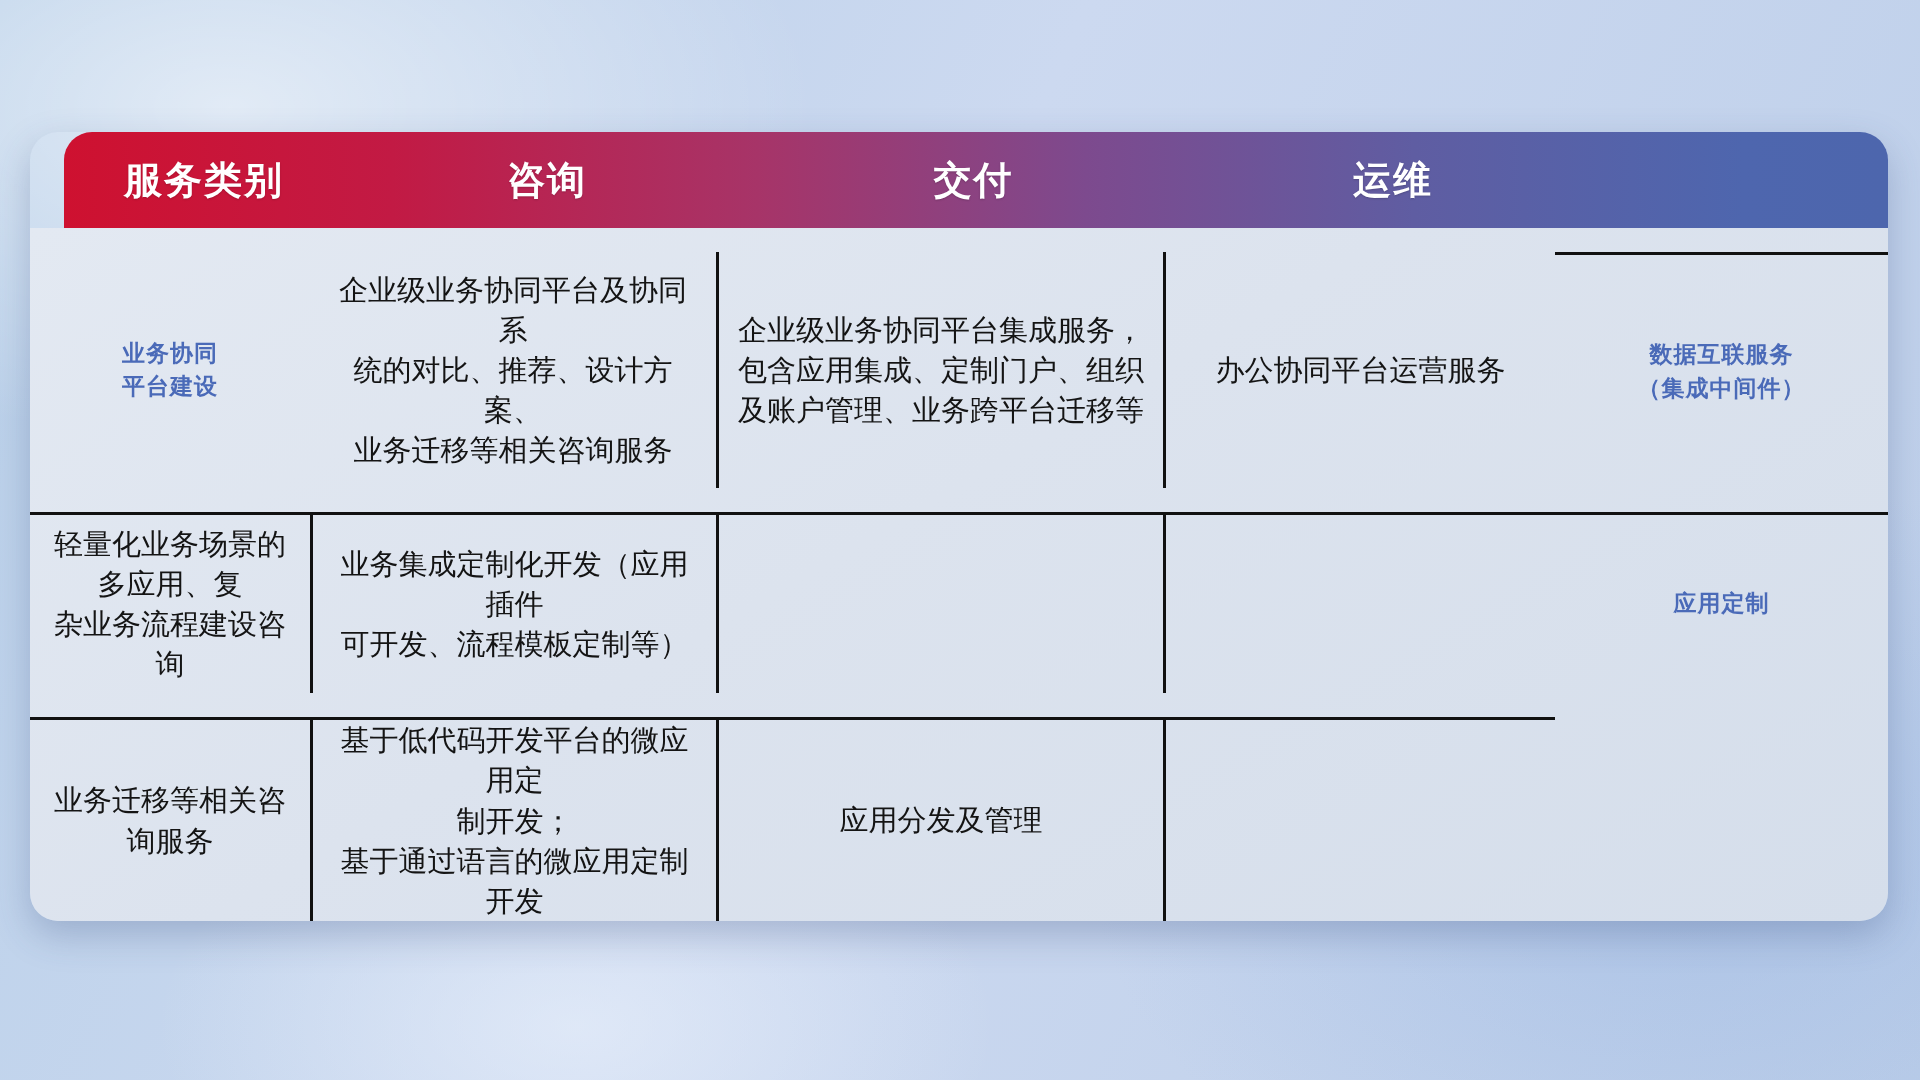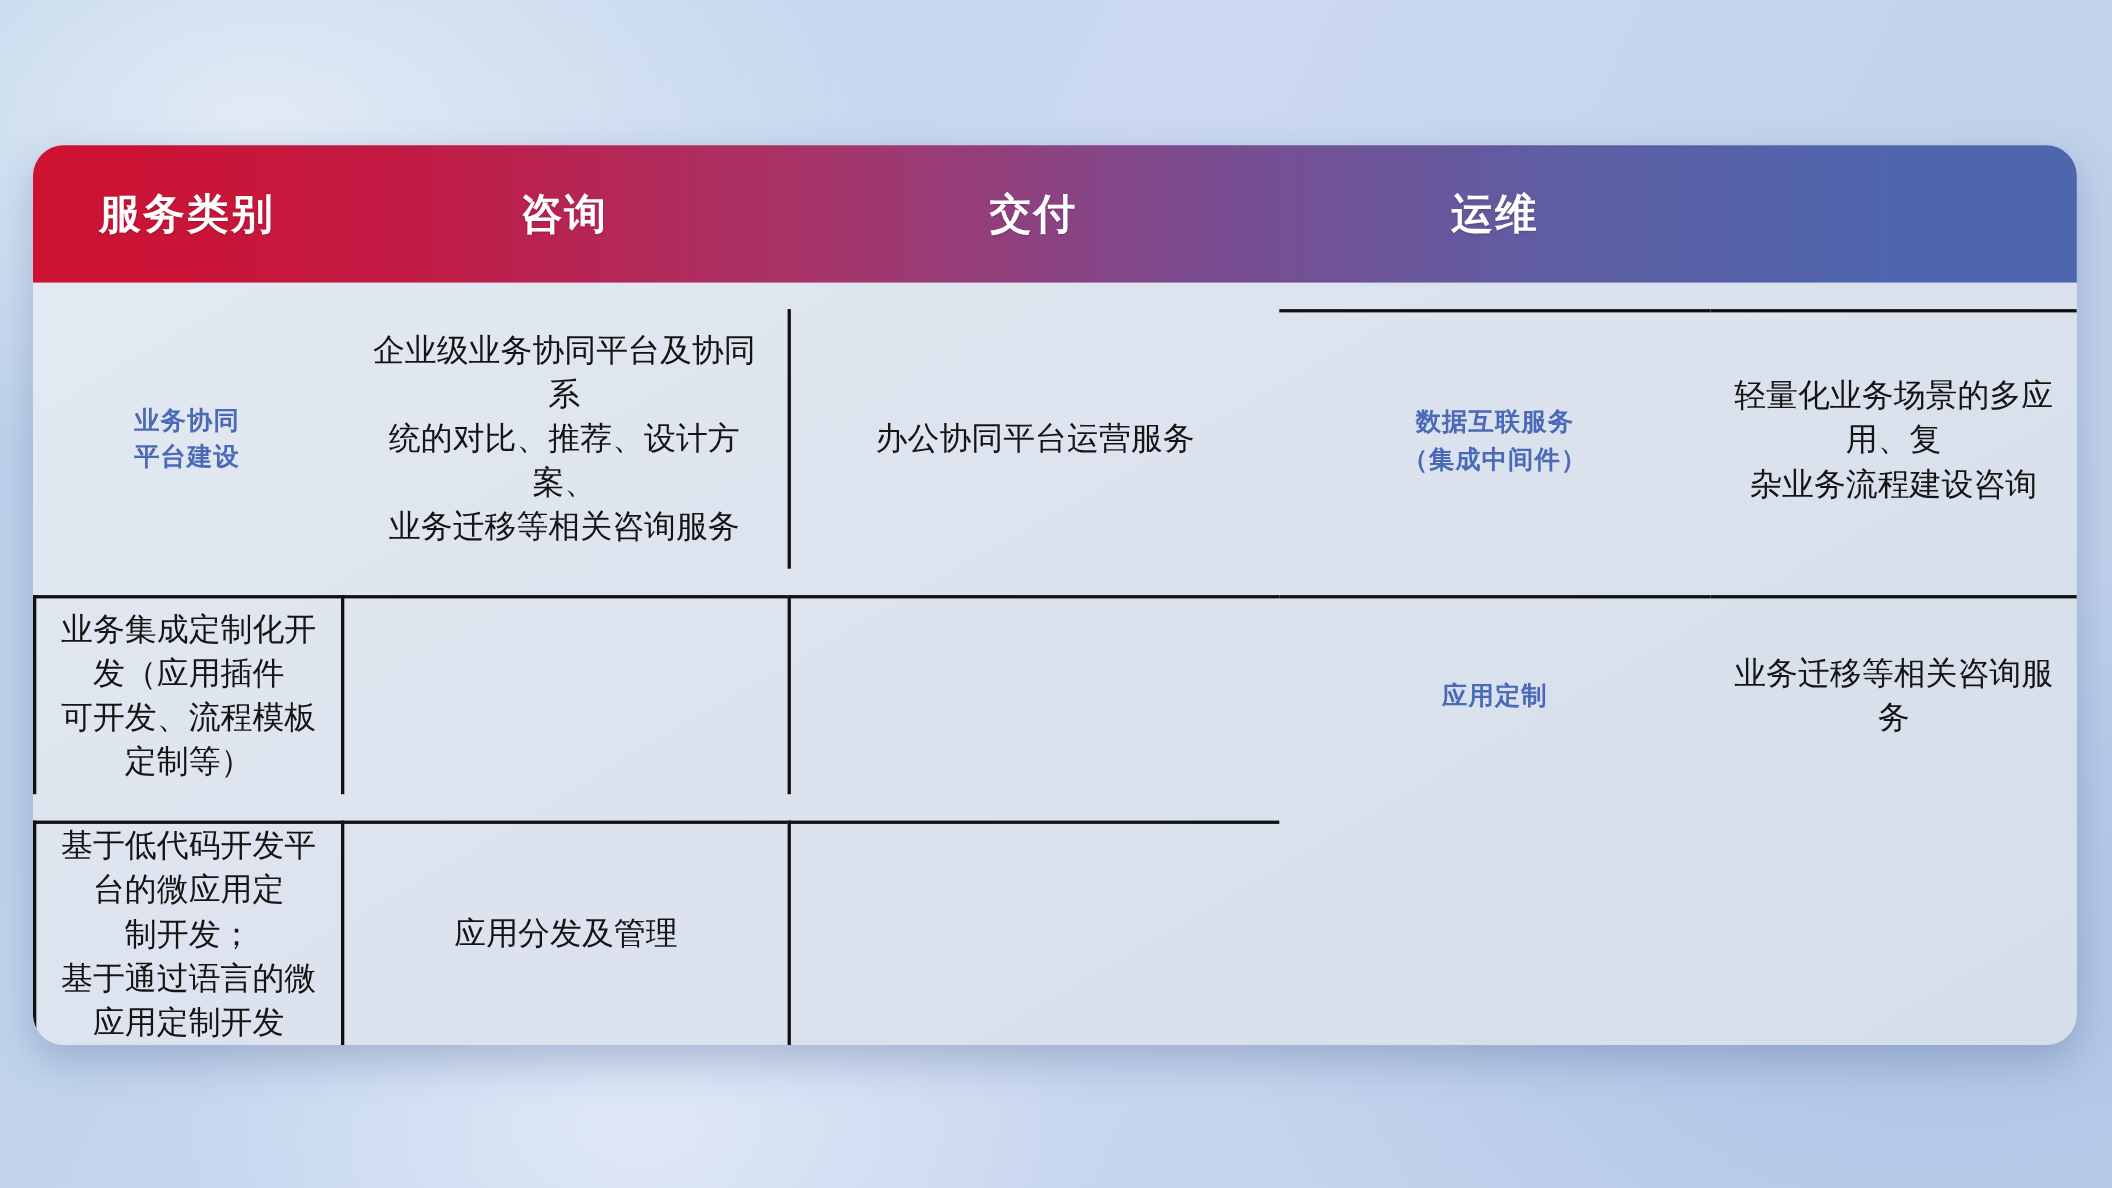--- a/index.html
+++ b/index.html
@@ -18,25 +18,26 @@
     left: 30px;
     top: 132px;
     width: 1858px;
     box-shadow: 0 14px 36px rgba(55, 75, 125, 0.28);
     border-radius: 28px;
   }
 
   .grid-header {
     display: grid;
     grid-template-columns: 280px 406px 447px 392px 333px;
-    height: 125px;
+    height: 96px;
     border-radius: 28px 28px 0 0;
     background: linear-gradient(90deg,
       #ce1130 0%, #c21a44 18%, #a73468 38%,
       #7d4a8e 56%, #5f5da2 74%, #4e66ae 92%, #4d66ad 100%);
+    margin-left: 34px;
   }
 
   .header-cell {
     display: flex;
     align-items: center;
     justify-content: center;
     color: #ffffff;
     font-size: 38px;
     font-weight: 700;
     letter-spacing: 2px;
@@ -90,20 +91,23 @@
     <div class="header-cell">运维</div>
   </div>
 
   <div class="grid-body">
 
     <div class="cell category">业务协同
 平台建设</div>
     <div class="cell">企业级业务协同平台及协同系
 统的对比、推荐、设计方案、
 业务迁移等相关咨询服务</div>
+    <div class="cell vline">企业级业务协同平台集成服务，
+包含应用集成、定制门户、组织
+及账户管理、业务跨平台迁移等</div>
     <div class="cell vline">办公协同平台运营服务</div>
 
     <div class="cell category hline">数据互联服务
 （集成中间件）</div>
     <div class="cell hline">轻量化业务场景的多应用、复
 杂业务流程建设咨询</div>
     <div class="cell vline hline">业务集成定制化开发（应用插件
 可开发、流程模板定制等）</div>
     <div class="cell vline hline"></div>
     <div class="cell vline hline"></div>

